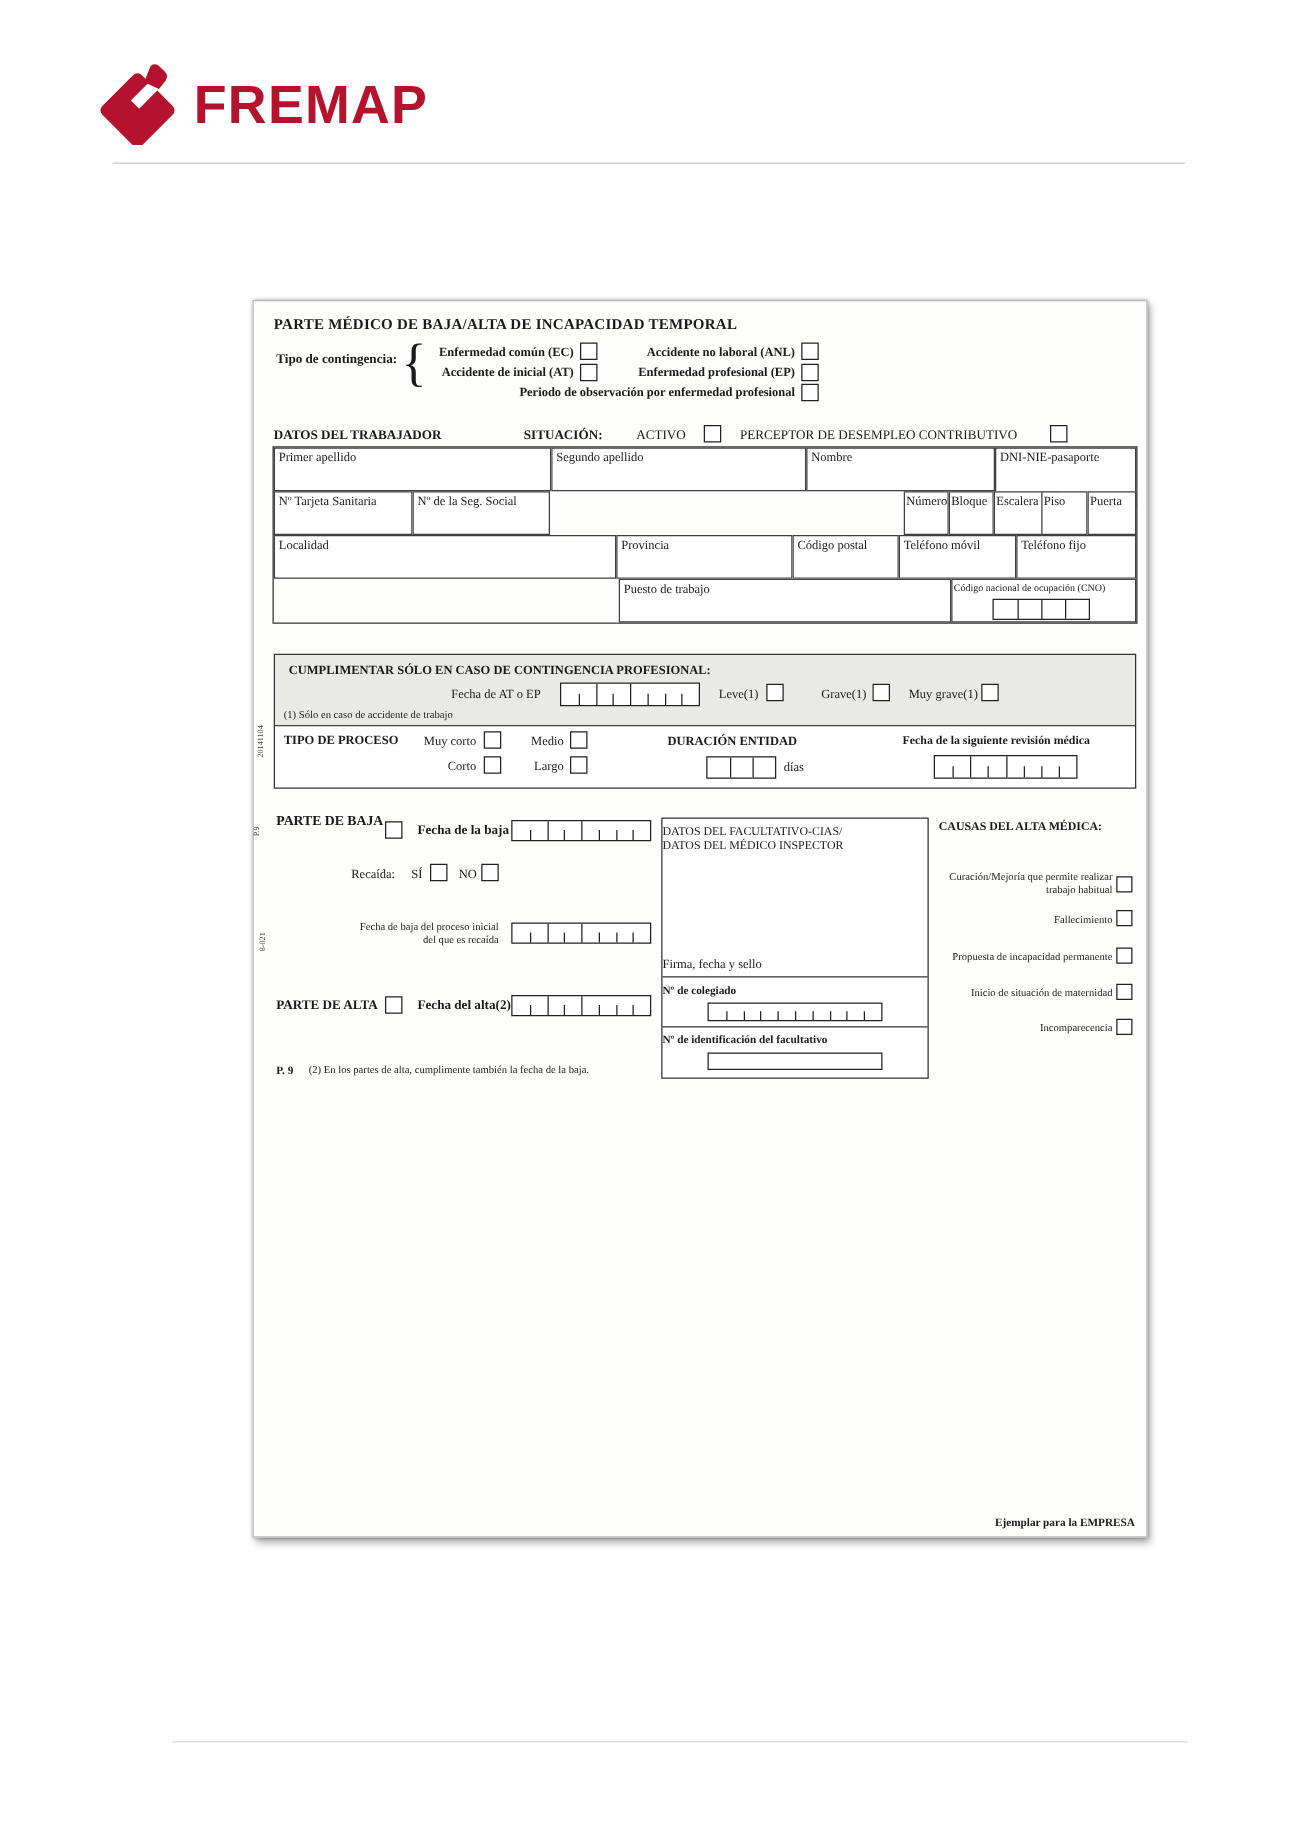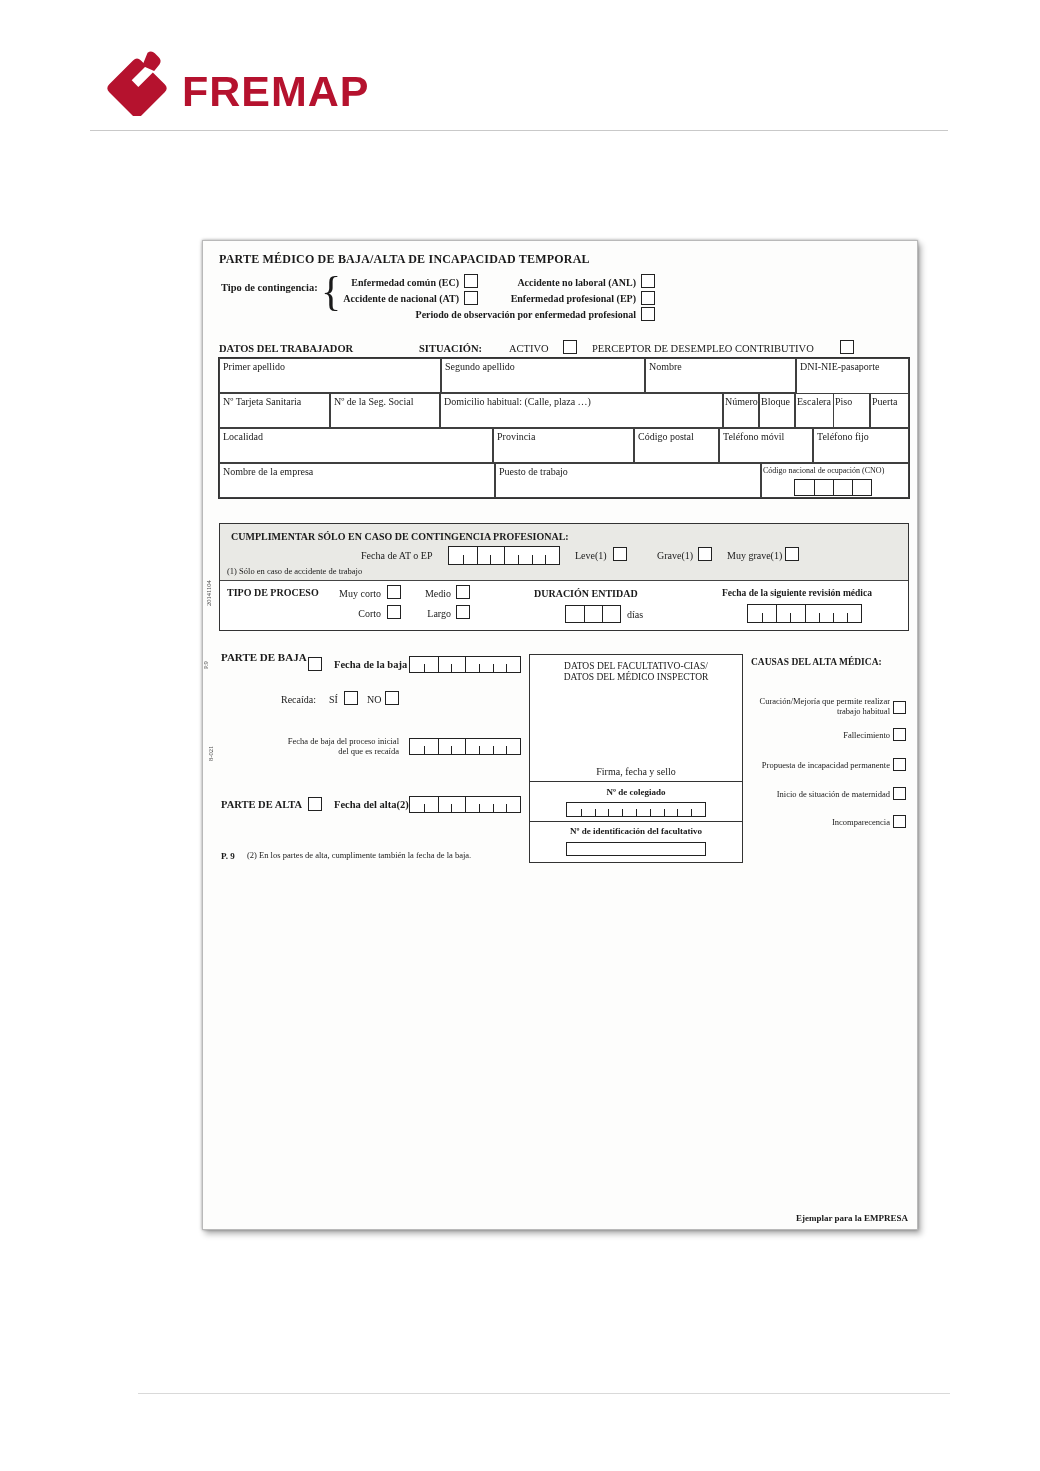--- a/index.html
+++ b/index.html
@@ -1,21 +1,21 @@
 <!DOCTYPE html>
 <html><head>
 <meta charset="utf-8">
 <style>
   html,body{margin:0;padding:0}
   body{width:1040px;height:1471px;background:#ffffff;position:relative;overflow:hidden;
        font-family:"Liberation Serif","DejaVu Serif",serif;color:#1a1a1a;}
   .abs{position:absolute}
 
   
-  .logo-wrap{position:absolute;left:104px;top:50px;display:flex;align-items:flex-end}
+  .logo-wrap{position:absolute;left:77px;top:50px;display:flex;align-items:center}
   .logo-icon{width:66px;height:66px;display:block}
   .logo-text{font-family:"Liberation Sans","DejaVu Sans",sans-serif;font-weight:800;
              font-size:43px;letter-spacing:1px;margin-left:12px;margin-top:2px}
   .rule{position:absolute;height:1px;background:#c9c9c9}
 
   
   .sheet{position:absolute;left:202px;top:240px;width:714px;height:988px;background:#fdfdfc;
          border:1px solid #b9b9b9;box-shadow:0 0 3px rgba(0,0,0,.35),3px 4px 6px rgba(0,0,0,.30);
          font-size:10px;line-height:1.15}
   .sheet .b{font-weight:bold}
@@ -38,21 +38,21 @@
   .cell.small{font-size:10px;padding:2px 1px}
   .tbl-outline{position:absolute;border:1.6px solid #333;box-sizing:border-box;pointer-events:none}
 
   
   .profbox{position:absolute;left:16px;top:282px;width:690px;height:108px;border:1.6px solid #333;
            box-sizing:border-box;background:#fff}
   .profgray{position:absolute;left:0;top:0;right:0;height:56px;background:#e9e9e5;border-bottom:1.2px solid #444}
 
   
   .facbox{position:absolute;left:326px;top:413px;width:214px;height:209px;border:1.6px solid #333;
-          box-sizing:border-box;background:#fff;text-align:center}
+          box-sizing:border-box;background:#fff;}
   .facdiv{position:absolute;left:0;right:0;height:0;border-top:1.2px solid #333}
   .facrect{position:absolute;border:1.2px solid #222;background:#fff;box-sizing:border-box}
 
   
   .entbox{position:absolute;left:469px;top:12px;width:236px;height:63px;border:1.6px solid #222;
           background:#fff;box-sizing:border-box;box-shadow:3px 3px 0 rgba(110,110,110,.55)}
 
   .vtext{position:absolute;font-size:6.5px;color:#444;transform:rotate(-90deg);
          transform-origin:left top;white-space:nowrap}
   .rt{text-align:right}
@@ -75,21 +75,21 @@
 
   <div class="vtext" style="left:2px;top:365px">20141104</div>
   <div class="vtext" style="left:-1px;top:428px">P.9</div>
   <div class="vtext" style="left:4px;top:520px">8-021</div>
 
   <div class="abs b cap" style="left:16px;top:12px;font-size:12px">PARTE MÉDICO DE BAJA/ALTA DE INCAPACIDAD TEMPORAL</div>
   <div class="abs b" style="left:18px;top:41px;font-size:10.5px">Tipo de contingencia:</div>
   <div class="abs" style="left:118px;top:26px;font-size:42px;font-weight:400">{</div>
   <div class="abs b rt" style="left:90px;top:36px;width:166px">Enfermedad común (EC)</div>
   <span class="cb" style="left:261px;top:33px"></span>
-  <div class="abs b rt" style="left:90px;top:52px;width:166px">Accidente de nacional (AT)</div>
+  <div class="abs b rt" style="left:90px;top:52px;width:166px">Accidente de inicial (AT)</div>
   <span class="cb" style="left:261px;top:50px"></span>
   <div class="abs b rt" style="left:180px;top:36px;width:253px">Accidente no laboral (ANL)</div>
   <span class="cb" style="left:438px;top:33px"></span>
   <div class="abs b rt" style="left:180px;top:52px;width:253px">Enfermedad profesional (EP)</div>
   <span class="cb" style="left:438px;top:50px"></span>
   <div class="abs b rt" style="left:180px;top:68px;width:253px">Periodo de observación por enfermedad profesional</div>
   <span class="cb" style="left:438px;top:66px"></span>
 
 
   <div class="abs b" style="left:16px;top:102px;font-size:10.5px">DATOS DEL TRABAJADOR</div>
@@ -99,34 +99,32 @@
   <div class="abs" style="left:389px;top:102px;font-size:10.5px">PERCEPTOR DE DESEMPLEO CONTRIBUTIVO</div>
   <span class="cb" style="left:637px;top:99px"></span>
 
   <div class="cell" style="left:238px;top:117px;width:204px;height:35px">Segundo apellido</div>
   <div class="cell" style="left:16px;top:117px;width:222px;height:35px">Primer apellido</div>
   <div class="cell" style="left:442px;top:117px;width:151px;height:35px">Nombre</div>
   <div class="cell" style="left:593px;top:117px;width:113px;height:48px">DNI-NIE-pasaporte</div>
 
   <div class="cell" style="left:16px;top:152px;width:111px;height:35px">Nº Tarjeta Sanitaria</div>
   <div class="cell" style="left:127px;top:152px;width:110px;height:35px">Nº de la Seg. Social</div>
-  <div class="cell" style="left:237px;top:152px;width:283px;height:35px">Domicilio habitual: (Calle, plaza …)</div>
   <div class="cell small" style="left:520px;top:152px;width:36px;height:35px">Número</div>
   <div class="cell small" style="left:556px;top:152px;width:36px;height:35px">Bloque</div>
   <div class="cell small" style="left:592px;top:152px;width:52px;height:35px">Escalera</div>
   <div class="cell small" style="left:630px;top:152px;width:37px;height:35px">Piso</div>
   <div class="cell small" style="left:667px;top:152px;width:39px;height:35px">Puerta</div>
 
   <div class="cell" style="left:16px;top:187px;width:274px;height:35px">Localidad</div>
   <div class="cell" style="left:290px;top:187px;width:141px;height:35px">Provincia</div>
   <div class="cell" style="left:431px;top:187px;width:85px;height:35px">Código postal</div>
   <div class="cell" style="left:516px;top:187px;width:94px;height:35px">Teléfono móvil</div>
   <div class="cell" style="left:610px;top:187px;width:96px;height:35px">Teléfono fijo</div>
 
-  <div class="cell" style="left:16px;top:222px;width:276px;height:35px">Nombre de la empresa</div>
   <div class="cell" style="left:292px;top:222px;width:266px;height:35px">Puesto de trabajo</div>
   <div class="cell small" style="left:558px;top:222px;width:148px;height:35px;font-size:8px">Código nacional de ocupación (CNO)</div>
   <div class="strip" style="left:591px;top:238px;width:78px;height:17px">
       <i></i>
       <i class="g"></i>
       <i class="g"></i>
       <i class="g"></i>
     </div>
   <div class="tbl-outline" style="left:15px;top:116px;width:692px;height:142px"></div>
 

